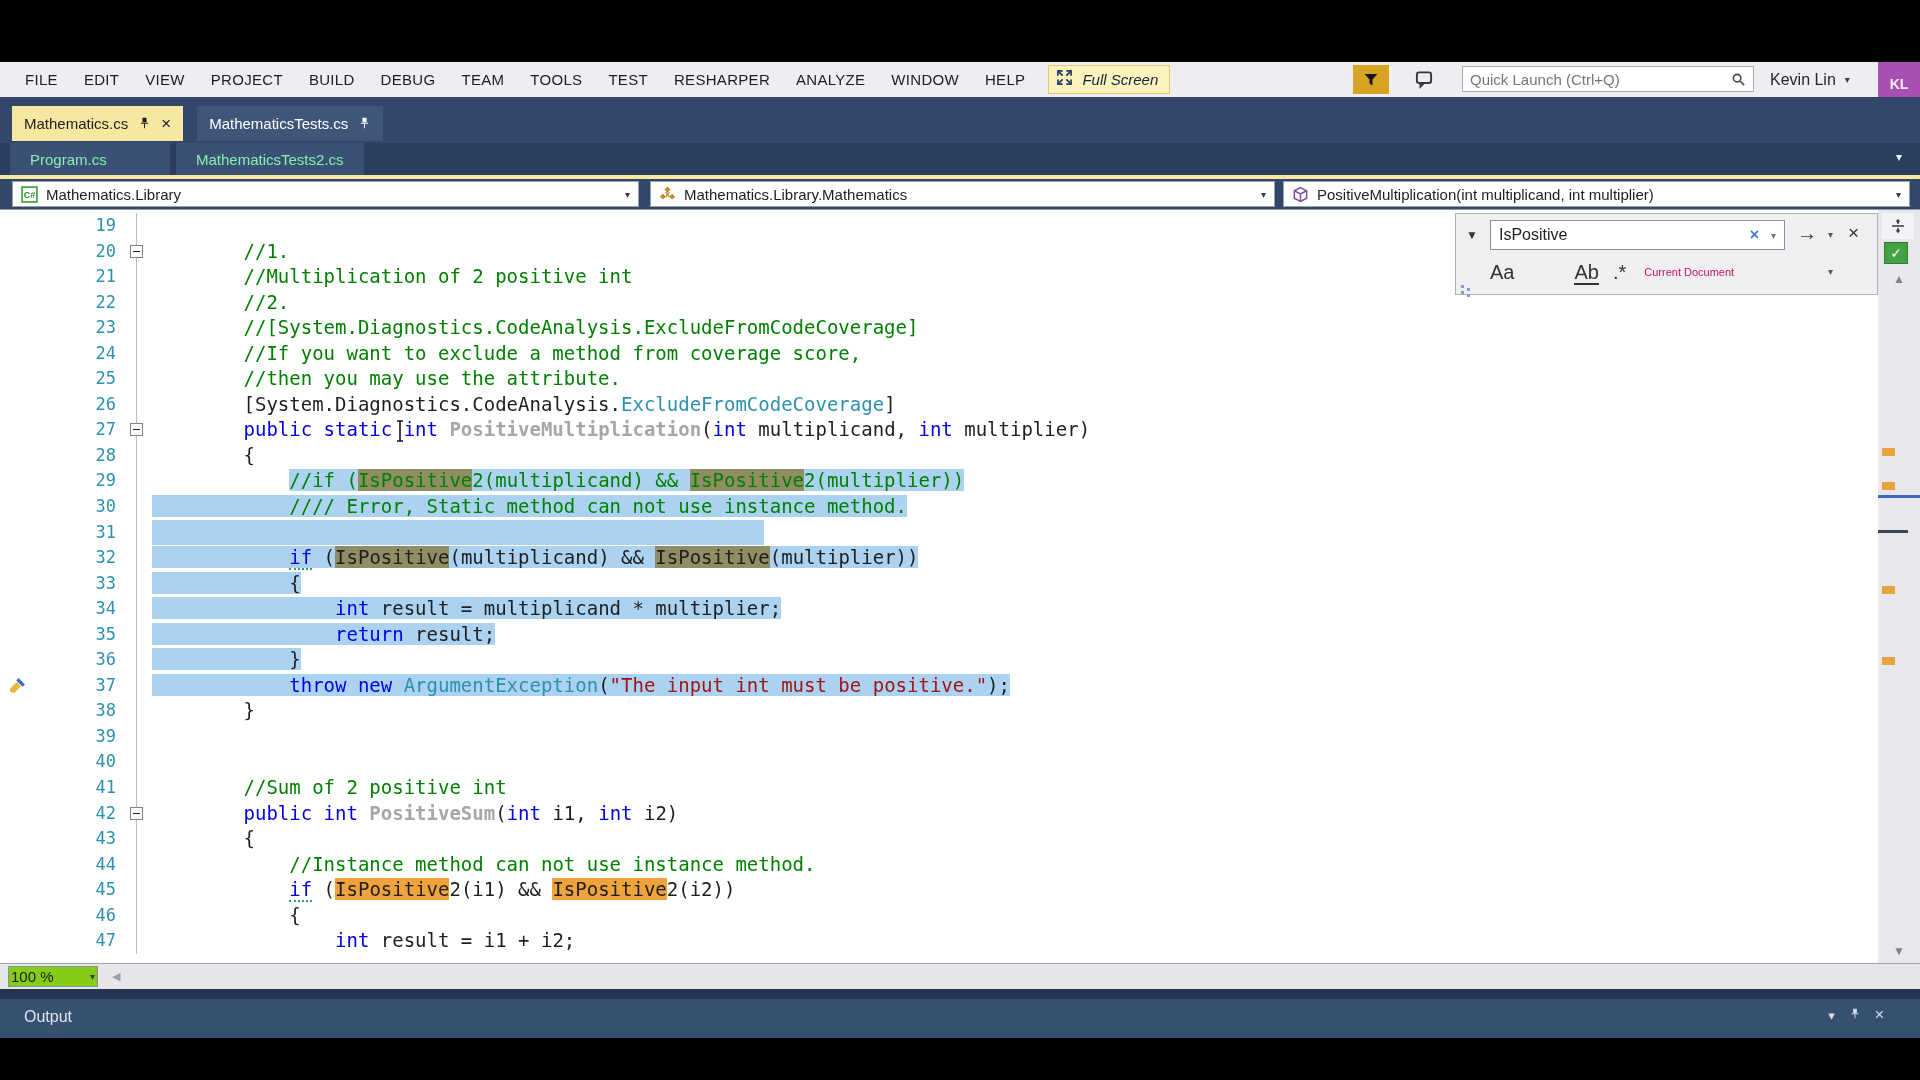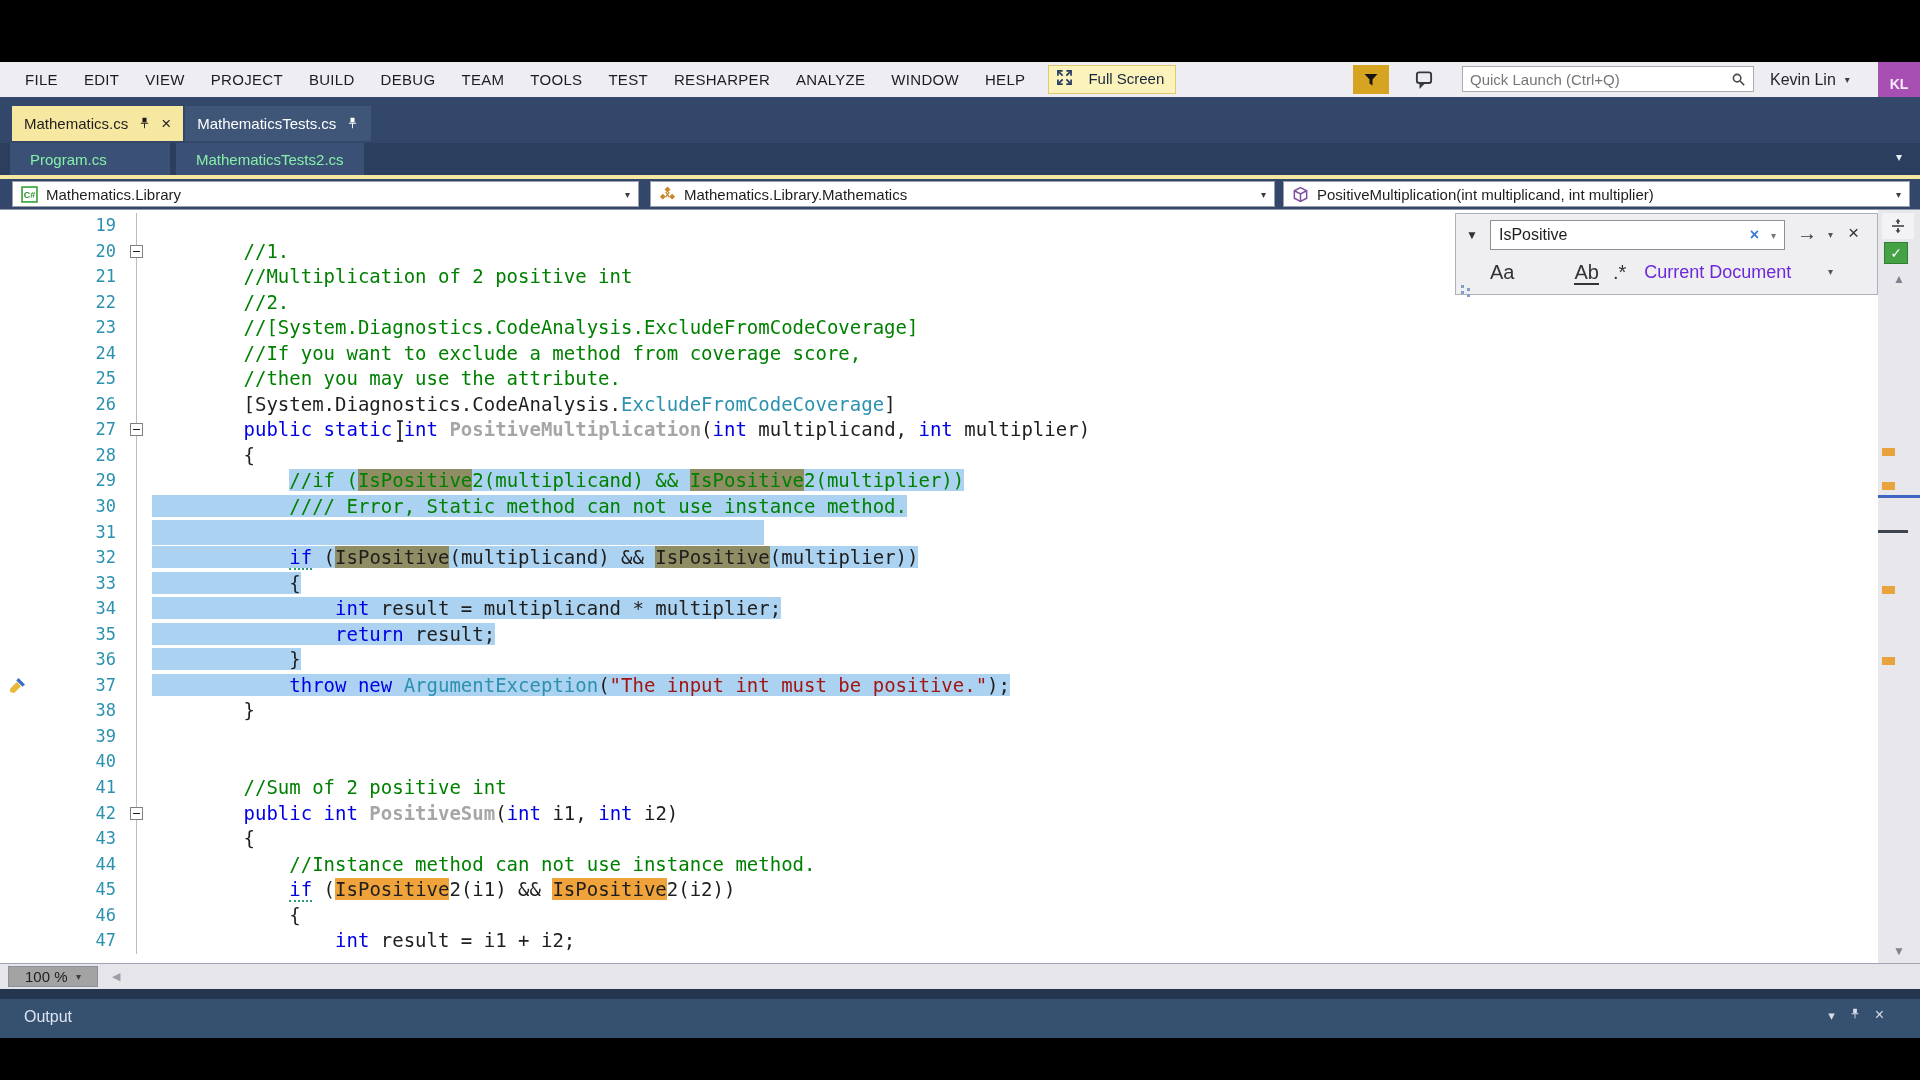--- a/index.html
+++ b/index.html
@@ -2,32 +2,32 @@
 <html style="--sel: #ABD2F0; --m1: #8F8D63; --m2: #F0A33A; --yellow: #F6E8A1; --avatar: #A84FB3; --kw: #0000E6; --comment: #008000; --type: #2B91AF; --string: #A31515; --lnum: #2B91AF;"><head>
 <meta charset="utf-8">
 <style>
   html,body{margin:0;padding:0;background:#000;}
   #screen{position:relative;width:1920px;height:1080px;background:#000;overflow:hidden;font-family:"Liberation Sans",sans-serif;}
 
   
   #menubar{position:absolute;left:0;top:62px;width:1920px;height:35px;background:#EEEEF2;display:flex;align-items:center;box-sizing:border-box;padding-left:12px;font-size:15px;color:#1B1D21;}
   #menu-items{display:flex;height:100%;align-items:center;}
   .menu-item{padding:0 13px;height:100%;display:flex;align-items:center;letter-spacing:.3px;cursor:default;}
-  #fullscreen-btn{margin-left:10px;display:flex;gap:16px;align-items:flex-start;background:#FCF3BC;border:1px solid #E0C96A;padding:4px 11px 5px 8px;color:#17253C;}
+  #fullscreen-btn{margin-left:10px;display:flex;gap:10px;align-items:center;background:#FCF3BC;border:1px solid #E0C96A;padding:4px 11px 5px 8px;color:#17253C;font-style:italic;}
   #filter-btn{position:absolute;left:1353px;top:65px;width:36px;height:29px;background:#D7A421;display:flex;align-items:center;justify-content:center;}
   #feedback-btn{position:absolute;left:1410px;top:67px;width:28px;height:25px;display:flex;align-items:center;justify-content:center;}
   #quick-launch{position:absolute;left:1462px;top:66px;width:292px;height:26px;background:#FFF;border:1px solid #A9ABB0;display:flex;align-items:center;padding:0 7px;box-sizing:border-box;}
   #quick-launch .ql-text{color:#767676;flex:1;font-size:15px;}
   #user-area{position:absolute;left:1770px;top:62px;height:35px;display:flex;align-items:center;gap:9px;font-size:16px;color:#24262B;}
   #avatar{position:absolute;left:1878px;top:62px;width:42px;height:43px;background:var(--avatar);color:#F8ECFA;display:flex;align-items:center;justify-content:center;font-size:14px;font-weight:bold;}
   .caret{font-size:10px;color:#3A3D42;}
 
   
   #tabwell{position:absolute;left:0;top:97px;width:1920px;height:78px;background:#33476A;}
-  #tab-row-1{position:absolute;left:12px;top:9px;height:35px;display:flex;gap:2px;}
+  #tab-row-1{position:absolute;left:12px;top:9px;height:35px;display:flex;gap:14px;}
   #tab-row-2-bg{position:absolute;left:0;top:46px;width:100%;height:32px;background:#2B3E5E;}
   #tab-row-2{position:absolute;left:10px;top:46px;height:32px;display:flex;gap:6px;}
   .tab{display:flex;align-items:center;gap:10px;padding:0 12px;font-size:15px;cursor:default;}
   .tab.active{background:var(--yellow);color:#1E1E1E;}
   .tab.inactive{background:#405678;color:#FFF;}
   .tab.row2{background:#3A5074;color:#86efac;padding:0 20px;min-width:120px;}
   .tab-x{font-size:17px;line-height:15px;}
   #tab-list-chevron{position:absolute;right:18px;top:53px;color:#E9EFF8;font-size:12px;}
 
   
@@ -64,36 +64,36 @@
   #find-expander{position:absolute;left:10px;top:14px;font-size:12px;color:#333;}
   #find-input{position:absolute;left:34px;top:6px;width:295px;height:30px;background:#FFF;border:1px solid #8B9097;box-sizing:border-box;display:flex;align-items:center;padding:0 8px;font-size:16px;color:#1E1E1E;}
   #find-clear{margin-left:auto;color:#3A7BD5;font-size:16px;font-weight:bold;}
   #find-history{margin-left:12px;font-size:10px;color:#777;}
   #find-next{position:absolute;left:341px;top:8px;font-size:20px;color:#333;}
   #find-next-caret{position:absolute;left:372px;top:15px;font-size:10px;color:#555;}
   #find-close{position:absolute;left:392px;top:8px;font-size:19px;color:#333;}
   #find-row2{position:absolute;left:34px;top:44px;display:flex;align-items:center;gap:14px;height:28px;}
   .find-opt{font-size:20px;color:#333;}
   #opt-word span{border-bottom:2px solid #333;margin-left:46px;}
-  #find-scope{color:#6d28d9;font-size:18px;margin-left:4px;}
+  #find-scope{color:#be185d;font-size:11px;margin-left:4px;}
   #scope-caret{position:absolute;left:372px;top:52px;font-size:10px;color:#555;}
   #find-grip{position:absolute;left:5px;bottom:6px;width:3px;height:3px;background:#7FA0C8;box-shadow:0 6px #7FA0C8,6px 3px #7FA0C8,6px 9px #7FA0C8;}
 
   
   #scrollcol{position:absolute;left:1878px;top:209px;width:42px;height:754px;background:#E8E8EC;border-top:1px solid #8E99AB;box-sizing:border-box;}
   #splitter-btn{position:absolute;left:4px;top:3px;width:32px;height:26px;display:flex;align-items:center;justify-content:center;background:#F3F3F6;}
   #rs-status{position:absolute;left:6px;top:32px;width:24px;height:22px;background:#44A244;border:1px solid #2F7D2F;color:#FFF;font-size:14px;display:flex;align-items:center;justify-content:center;box-sizing:border-box;}
   .sb-arrow{position:absolute;left:0;width:42px;text-align:center;color:#80838F;font-size:12px;}
   .mark-orange{position:absolute;left:4px;width:13px;height:8px;background:#E8A33D;}
   #mark-caret{position:absolute;left:0;top:285px;width:42px;height:3px;background:#3E65C2;}
   #mark-dark{position:absolute;left:0;top:320px;width:30px;height:3px;background:#3D4450;}
 
   
   #zoombar{position:absolute;left:0;top:963px;width:1920px;height:26px;background:#E6E6EA;border-top:1px solid #9FA5B0;box-sizing:border-box;}
-  #zoom-combo{position:absolute;left:8px;top:2px;width:90px;height:21px;background:#a3a3a3;border:1px solid #8A8F99;display:flex;align-items:center;padding:0 16px;font-size:15px;color:#1E1E1E;box-sizing:border-box;}
+  #zoom-combo{position:absolute;left:8px;top:2px;width:90px;height:21px;background:#84cc16;border:1px solid #8A8F99;display:flex;align-items:center;padding:0 2px;font-size:15px;color:#1E1E1E;box-sizing:border-box;}
   #hscroll-left{position:absolute;left:112px;top:6px;color:#9B9EA8;font-size:11px;}
 
   
   #output-sep{position:absolute;left:0;top:989px;width:1920px;height:10px;background:#24364F;}
   #output-bar{position:absolute;left:0;top:999px;width:1920px;height:39px;background:#36506F;}
   #output-title{position:absolute;left:24px;top:9px;font-size:16px;color:#DCE5F2;}
   #output-icons{position:absolute;right:36px;top:7px;display:flex;gap:14px;align-items:center;color:#D7DEEA;}
   #output-icons .oi{font-size:13px;}
 </style>
 </head>

